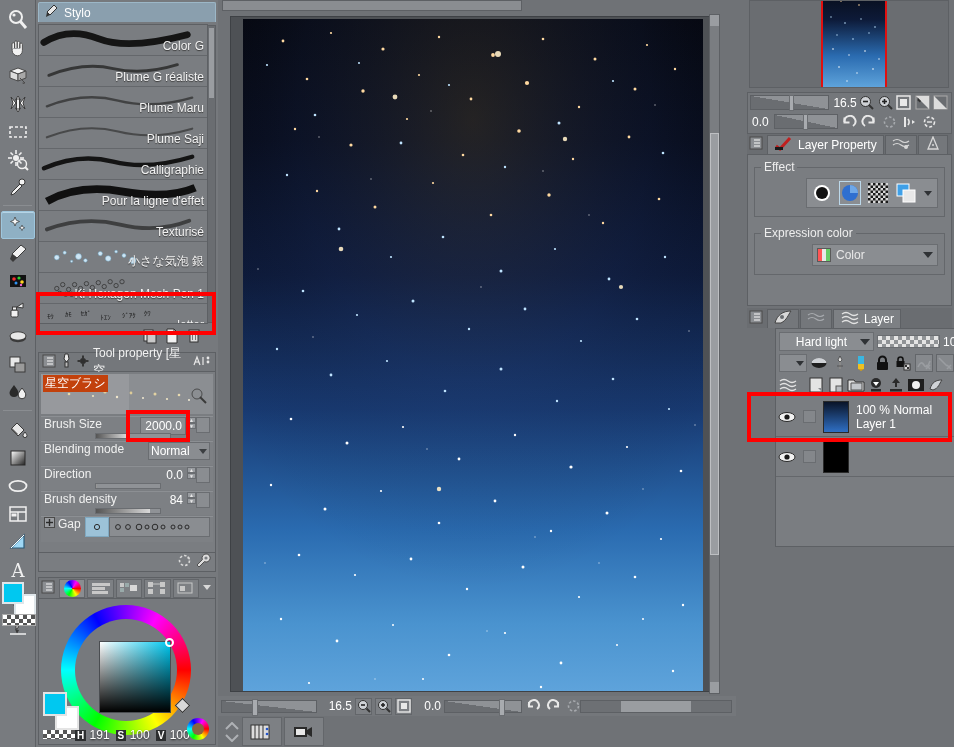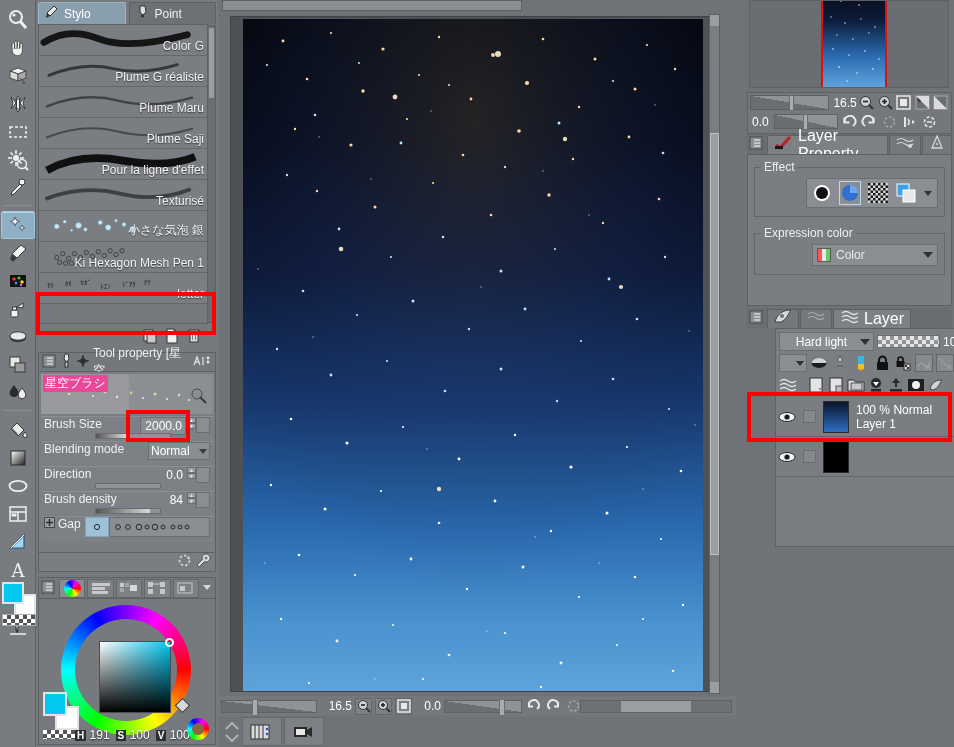--- a/index.html
+++ b/index.html
@@ -42,21 +42,21 @@
   .chip-trans{ position:absolute; left:0; top:32px; width:34px; height:12px;
     background-image:
       linear-gradient(45deg,#555 25%,transparent 25%,transparent 75%,#555 75%),
       linear-gradient(45deg,#555 25%,#fff 25%,#fff 75%,#555 75%);
     background-size:8px 8px; background-position:0 0,4px 4px; border:1px solid #aaa;}
 
   
   .dock-left { position:absolute; left:36px; top:0; width:182px; height:747px; background:#76797d; }
 
   
-  .subtool-tabs { display:flex; height:24px; padding:2px 2px 0 2px; gap:3px; }
+  .subtool-tabs { display:flex; height:24px; padding:2px 2px 0 2px; gap:3px;flex-direction:column; }
   .st-tab {
     flex:1; height:22px; display:flex; align-items:center; gap:5px;
     padding-left:4px;
     background:#6d7075; border:1px solid #5d6064; border-bottom:none;
     border-radius:2px 2px 0 0;
     font-size:12px; color:#f0f0f0;
   }
   .st-tab.active { background:#8a9fae; border-color:#9cb7c7; color:#fff; }
 
   
@@ -87,21 +87,21 @@
     font-size:12px; color:#f2f2f2;
   }
   .tp-body {
     position:absolute; left:2px; top:372px; width:178px; height:200px;
     background:#7a7d81; border:1px solid #5d6064; border-top:none;
   }
   .tp-preview {
     position:relative; height:40px; margin:2px; background:#8b8e92;
     overflow:hidden;
   }
-  .tp-preview .lbl { position:absolute; left:2px; top:1px; background:#ec4899; color:#fff; font-size:12px; padding:0 2px; z-index:3;}
+  .tp-preview .lbl { position:absolute; left:2px; top:1px; background:#c2410c; color:#fff; font-size:12px; padding:0 2px; z-index:3;}
   .tp-row {
     height:24px; margin:1px 2px; background:#7d8084; border-top:1px solid #8c8f93;
     display:flex; align-items:flex-start; padding:0 3px; position:relative; font-size:12px;
   }
   .tp-row .nm { flex:1; color:#f0f0f0; }
   .tp-val {
     background:#8a8d91; border:1px solid #6a6d71; color:#fff;
     min-width:46px; text-align:right; padding:1px 3px; font-size:12px;
   }
   .spin { display:inline-flex; flex-direction:column; margin-left:1px; }
@@ -174,21 +174,21 @@
   .nav-thumb { position:absolute; left:4px; top:0; width:200px; height:88px; background:#6a6d71; border:1px solid #5d6064; overflow:hidden;}
   .nav-img { position:absolute; left:71px; top:-18px; width:66px; height:104px; background:#0a0d1c; border-left:2px solid #e01010; border-right:2px solid #e01010;}
   .nav-bar { position:absolute; left:2px; top:92px; width:205px; height:42px; background:#74777b; border:1px solid #5d6064;}
   .nb-row { display:flex; align-items:center; gap:2px; height:19px; padding:1px 2px;}
   .nb-slider { width:86px; height:15px; background:linear-gradient(to top right,#6a6d71 50%, #8f9296 50%); border:1px solid #5d6064; position:relative;}
   .nb-slider .k { position:absolute; left:38px; top:-1px; width:5px; height:16px; background:#a8abaf; border:1px solid #6a6d71;}
   .nb-val{ color:#fff; font-size:12px; min-width:26px; text-align:right;}
   .nb-ico { width:18px; height:17px; display:flex; align-items:center; justify-content:center;}
 
   .lp-tabs { position:absolute; left:2px; top:134px; width:205px; height:20px; background:#6a6d71; display:flex; align-items:center; gap:1px; padding-left:2px;}
-  .lp-tab { height:19px; display:flex; align-items:center; gap:4px; padding:0 6px; background:#74777b; border:1px solid #5d6064; border-bottom:none; font-size:16px;}
+  .lp-tab { height:19px; display:flex; align-items:center; gap:4px; padding:0 6px; background:#74777b; border:1px solid #5d6064; border-bottom:none; font-size:12px;}
   .lp-tab.active{ background:#7d8084; color:#fff;}
   .lp-tab.icoonly { padding:0 5px;}
   .lp-body { position:absolute; left:2px; top:154px; width:205px; height:152px; background:#7a7d81; border:1px solid #5d6064;}
   .grp { position:relative; margin:12px 6px 0 6px; border:1px solid #64676b; padding:10px 6px 8px 6px;}
   .grp > .ttl { position:absolute; left:6px; top:-8px; background:#7a7d81; padding:0 3px; font-size:12px; color:#eee;}
   .eff-row { display:flex; align-items:center; gap:8px; background:#8a8d91; border:1px solid #6a6d71; padding:3px 5px; width:132px; margin-left:auto;}
   .eff-ico { width:22px; height:22px; display:flex; align-items:center; justify-content:center;}
   .expr-combo { width:126px; margin-left:auto; height:22px; background:#8a8d91; border:1px solid #6a6d71; display:flex; align-items:center; gap:5px; padding:0 4px; font-size:12px;}
   .expr-swatch { width:14px; height:14px; background:linear-gradient(90deg,#ff5555 0 33%, #e8e8e8 33% 66%, #66cc66 66% 100%); border:1px solid #5a5a5a;}
 
@@ -449,20 +449,26 @@
         <span class="brush-name">Plume Maru</span>
       </div>
 
       <div class="brush-item">
         <svg class="brush-stroke" viewBox="0 0 170 31" preserveAspectRatio="none">
             <path d="M8 20 Q45 5 80 14 T155 11" stroke="#333" stroke-width="2.2" fill="none" stroke-linecap="round" opacity="0.7"></path>
           </svg>
         <span class="brush-name">Plume Saji</span>
       </div>
 
+      <div class="brush-item">
+        <svg class="brush-stroke" viewBox="0 0 170 31" preserveAspectRatio="none">
+            <path d="M5 20 Q40 4 75 13 T155 8" stroke="#141414" stroke-width="4.5" fill="none" stroke-linecap="round"></path>
+          </svg>
+        <span class="brush-name">Calligraphie</span>
+      </div>
 
       <div class="brush-item">
         <svg class="brush-stroke" viewBox="0 0 170 31" preserveAspectRatio="none">
             <path d="M8 22 Q40 4 85 12 T158 8" stroke="#101010" stroke-width="8" fill="none" stroke-linecap="butt"></path>
           </svg>
         <span class="brush-name">Pour la ligne d'effet</span>
       </div>
 
       <div class="brush-item">
         <svg class="brush-stroke" viewBox="0 0 170 31" preserveAspectRatio="none">

